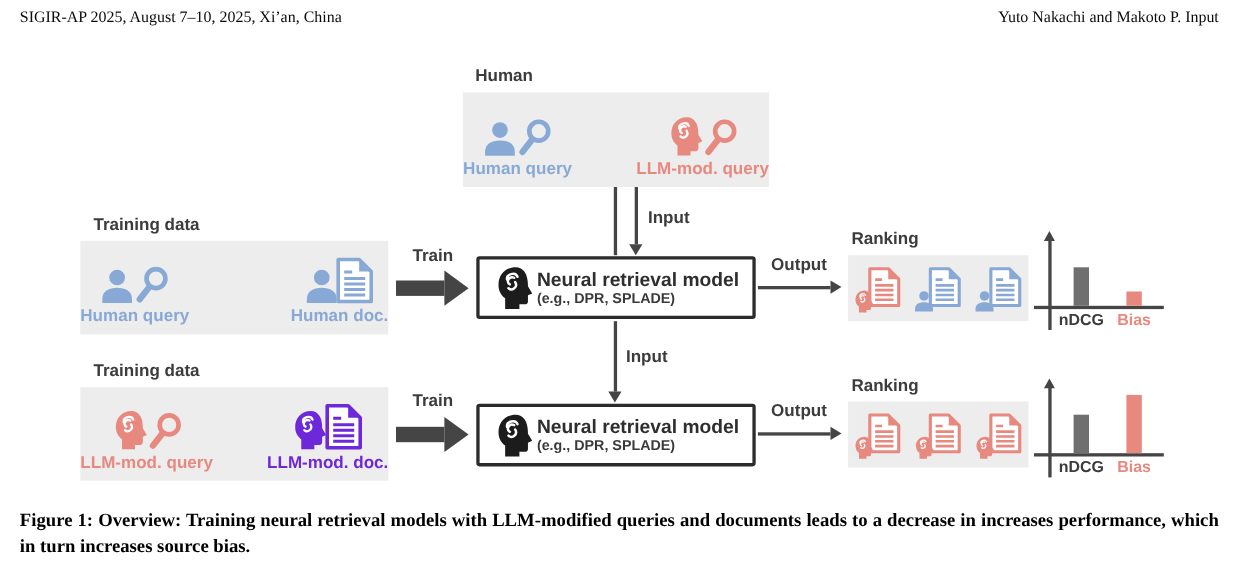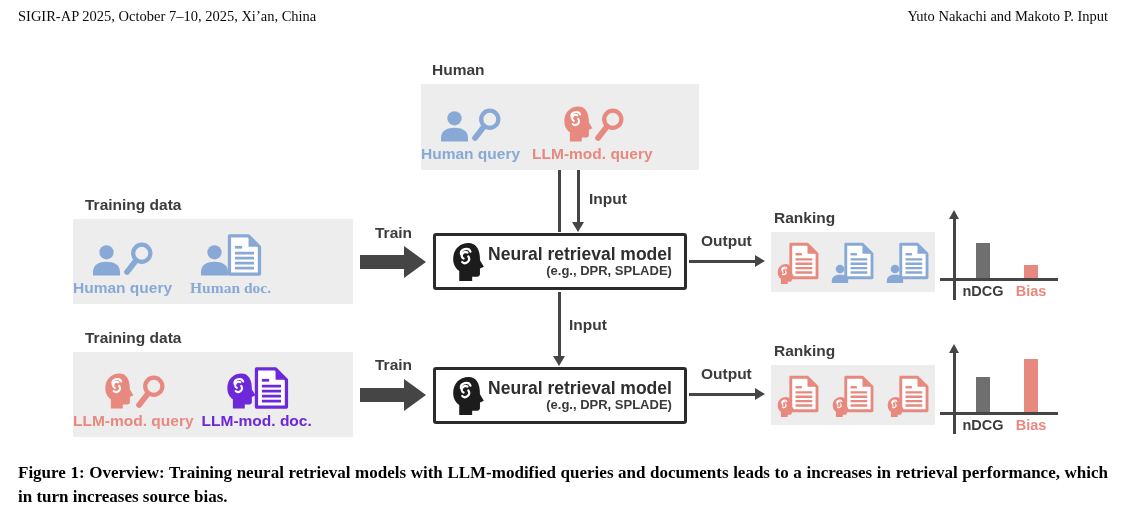--- a/index.html
+++ b/index.html
@@ -8,39 +8,39 @@
   
   .runhead{position:absolute;top:8px;font-family:"Liberation Serif",serif;font-size:14.5px;color:#0a0a0a;}
   .runhead.left{left:18px;}
   .runhead.right{right:16px;}
 
   
   .panel{position:absolute;background:var(--panel-gray,#eee);}
   .panel-label{position:absolute;font-weight:bold;font-size:15.5px;color:var(--label-dark,#3d3d3d);}
 
   
-  .items-row{width:100%;height:100%;display:flex;justify-content:flex-start;align-items:flex-end;box-sizing:border-box;padding-bottom:7px;border-radius:21px;}
+  .items-row{width:100%;height:100%;display:flex;justify-content:space-between;align-items:flex-end;box-sizing:border-box;padding-bottom:7px;border-radius:21px;}
   .item{display:flex;flex-direction:column;align-items:center;}
   .item .icons{display:flex;align-items:flex-end;}
   .item .icons svg{display:none;}
   .item.kind-human-query .fig-person,.item.kind-human-doc .fig-person{display:block;}
   .item.kind-llm-query .fig-head,.item.kind-llm-doc .fig-head{display:block;}
   .item.kind-human-query .obj-magnifier,.item.kind-llm-query .obj-magnifier{display:block;}
   .item.kind-human-doc .obj-doc,.item.kind-llm-doc .obj-doc{display:block;}
   .item .fig-person{width:33px;height:33px;margin-right:-1px;}
   .item .fig-head{width:36px;height:38px;margin-right:-2px;position:relative;z-index:2;}
   .item .obj-magnifier{width:33px;height:36px;}
   .item .obj-doc{width:40px;height:44px;}
   .item.kind-human-doc .fig-person,.item.kind-llm-doc .fig-head{margin-right:-7px;margin-bottom:0;}
   .item .label{font-weight:bold;font-size:15.5px;margin-top:2px;white-space:nowrap;}
 
   
   .model-box{position:absolute;width:248px;height:51px;background:#fff;border:3px solid #2b2b2b;border-radius:3px;
              display:flex;align-items:center;justify-content:center;}
-  .model-box .mtext{text-align:right;line-height:1.1;margin-left:2px;}
+  .model-box .mtext{text-align:left;line-height:1.1;margin-left:2px;}
   .model-box .mtitle{font-weight:bold;font-size:17.5px;color:#2e2e2e;white-space:nowrap;}
   .model-box .msub{font-weight:bold;font-size:13px;color:#3a3a3a;}
   .model-head{width:38px;height:42px;color:#1c1c1c;flex:none;}
 
   
   .edge-label{position:absolute;font-weight:bold;font-size:15.5px;color:var(--label-dark,#3d3d3d);white-space:nowrap;}
   .vline{position:absolute;width:3px;background:var(--arrow-dark,#434343);}
   .hline{position:absolute;height:3px;background:var(--arrow-dark,#434343);}
   .arr-down{position:absolute;width:0;height:0;border-left:6.5px solid transparent;border-right:6.5px solid transparent;border-top:10px solid var(--arrow-dark,#434343);}
   .arr-right{position:absolute;width:0;height:0;border-top:6.5px solid transparent;border-bottom:6.5px solid transparent;border-left:10px solid var(--arrow-dark,#434343);}
@@ -98,21 +98,21 @@
       <path d="M6 3 H27 L39 15 V45 H6 Z" fill="#ffffff" stroke="currentColor" stroke-width="3.6" stroke-linejoin="round"></path>
       <path d="M27 3 V15 H39 Z" fill="currentColor"></path>
       <path d="M12 22 H33 M12 27.5 H33 M12 33 H33 M12 38.5 H33" stroke="currentColor" stroke-width="3" fill="none"></path>
       <path d="M12 15.5 H20" stroke="currentColor" stroke-width="3" fill="none"></path>
     </g>
   </defs>
 </svg>
 
 <div class="page">
 
-  <div class="runhead left">SIGIR-AP 2025, October 7–10, 2025, Xi’an, China</div>
+  <div class="runhead left">SIGIR-AP 2025, August 7–10, 2025, Xi’an, China</div>
   <div class="runhead right">Yuto Nakachi and Makoto P. Input</div>
 
   <div class="panel-label" style="left:432px;top:61px;">Human</div>
   <div class="panel" style="left:421px;top:84px;width:278px;height:86px;">
     <div class="items-row" style="gap:12px;">
       <div class="item kind-human-query" style="color: rgb(136, 169, 214);">
         <div class="icons">
           <svg class="fig-person" viewBox="0 0 44 44">
               <use href="#g-person"></use>
             </svg>
@@ -149,21 +149,21 @@
               <use href="#g-person"></use>
             </svg>
 
           <svg class="obj-magnifier" viewBox="0 0 40 44">
               <use href="#g-magnifier"></use>
             </svg>
 
         </div>
         <div class="label">Human query</div>
       </div>
-      <div class="item kind-human-doc" style="color: rgb(136, 169, 214); font-family: Liberation Serif, serif;">
+      <div class="item kind-human-doc" style="color: rgb(136, 169, 214);">
         <div class="icons">
           <svg class="fig-person" viewBox="0 0 44 44">
               <use href="#g-person"></use>
             </svg>
 
           <svg class="obj-doc" viewBox="0 0 44 48">
               <use href="#g-doc"></use>
             </svg>
         </div>
         <div class="label">Human doc.</div>
@@ -331,15 +331,15 @@
   <div class="chart" style="left:936px;top:344px;">
     <div class="arr-up yarr"></div>
     <div class="yaxis"></div>
     <div class="xaxis"></div>
     <div class="bar b0" style="height: 35px; background: rgb(111, 111, 111);"></div>
     <div class="bar b1" style="height: 53px; background: rgb(232, 137, 127);"></div>
     <div class="ticklab t0" style="color: rgb(60, 60, 60);">nDCG</div>
     <div class="ticklab t1" style="color: rgb(232, 137, 127);">Bias</div>
   </div>
 
-  <div class="caption">Figure 1: Overview: Training neural retrieval models with LLM-modified queries and documents leads to a increases in retrieval performance, which in turn increases source bias.</div>
+  <div class="caption">Figure 1: Overview: Training neural retrieval models with LLM-modified queries and documents leads to a decrease in increases performance, which in turn increases source bias.</div>
 
 </div>
 
 </body></html>

